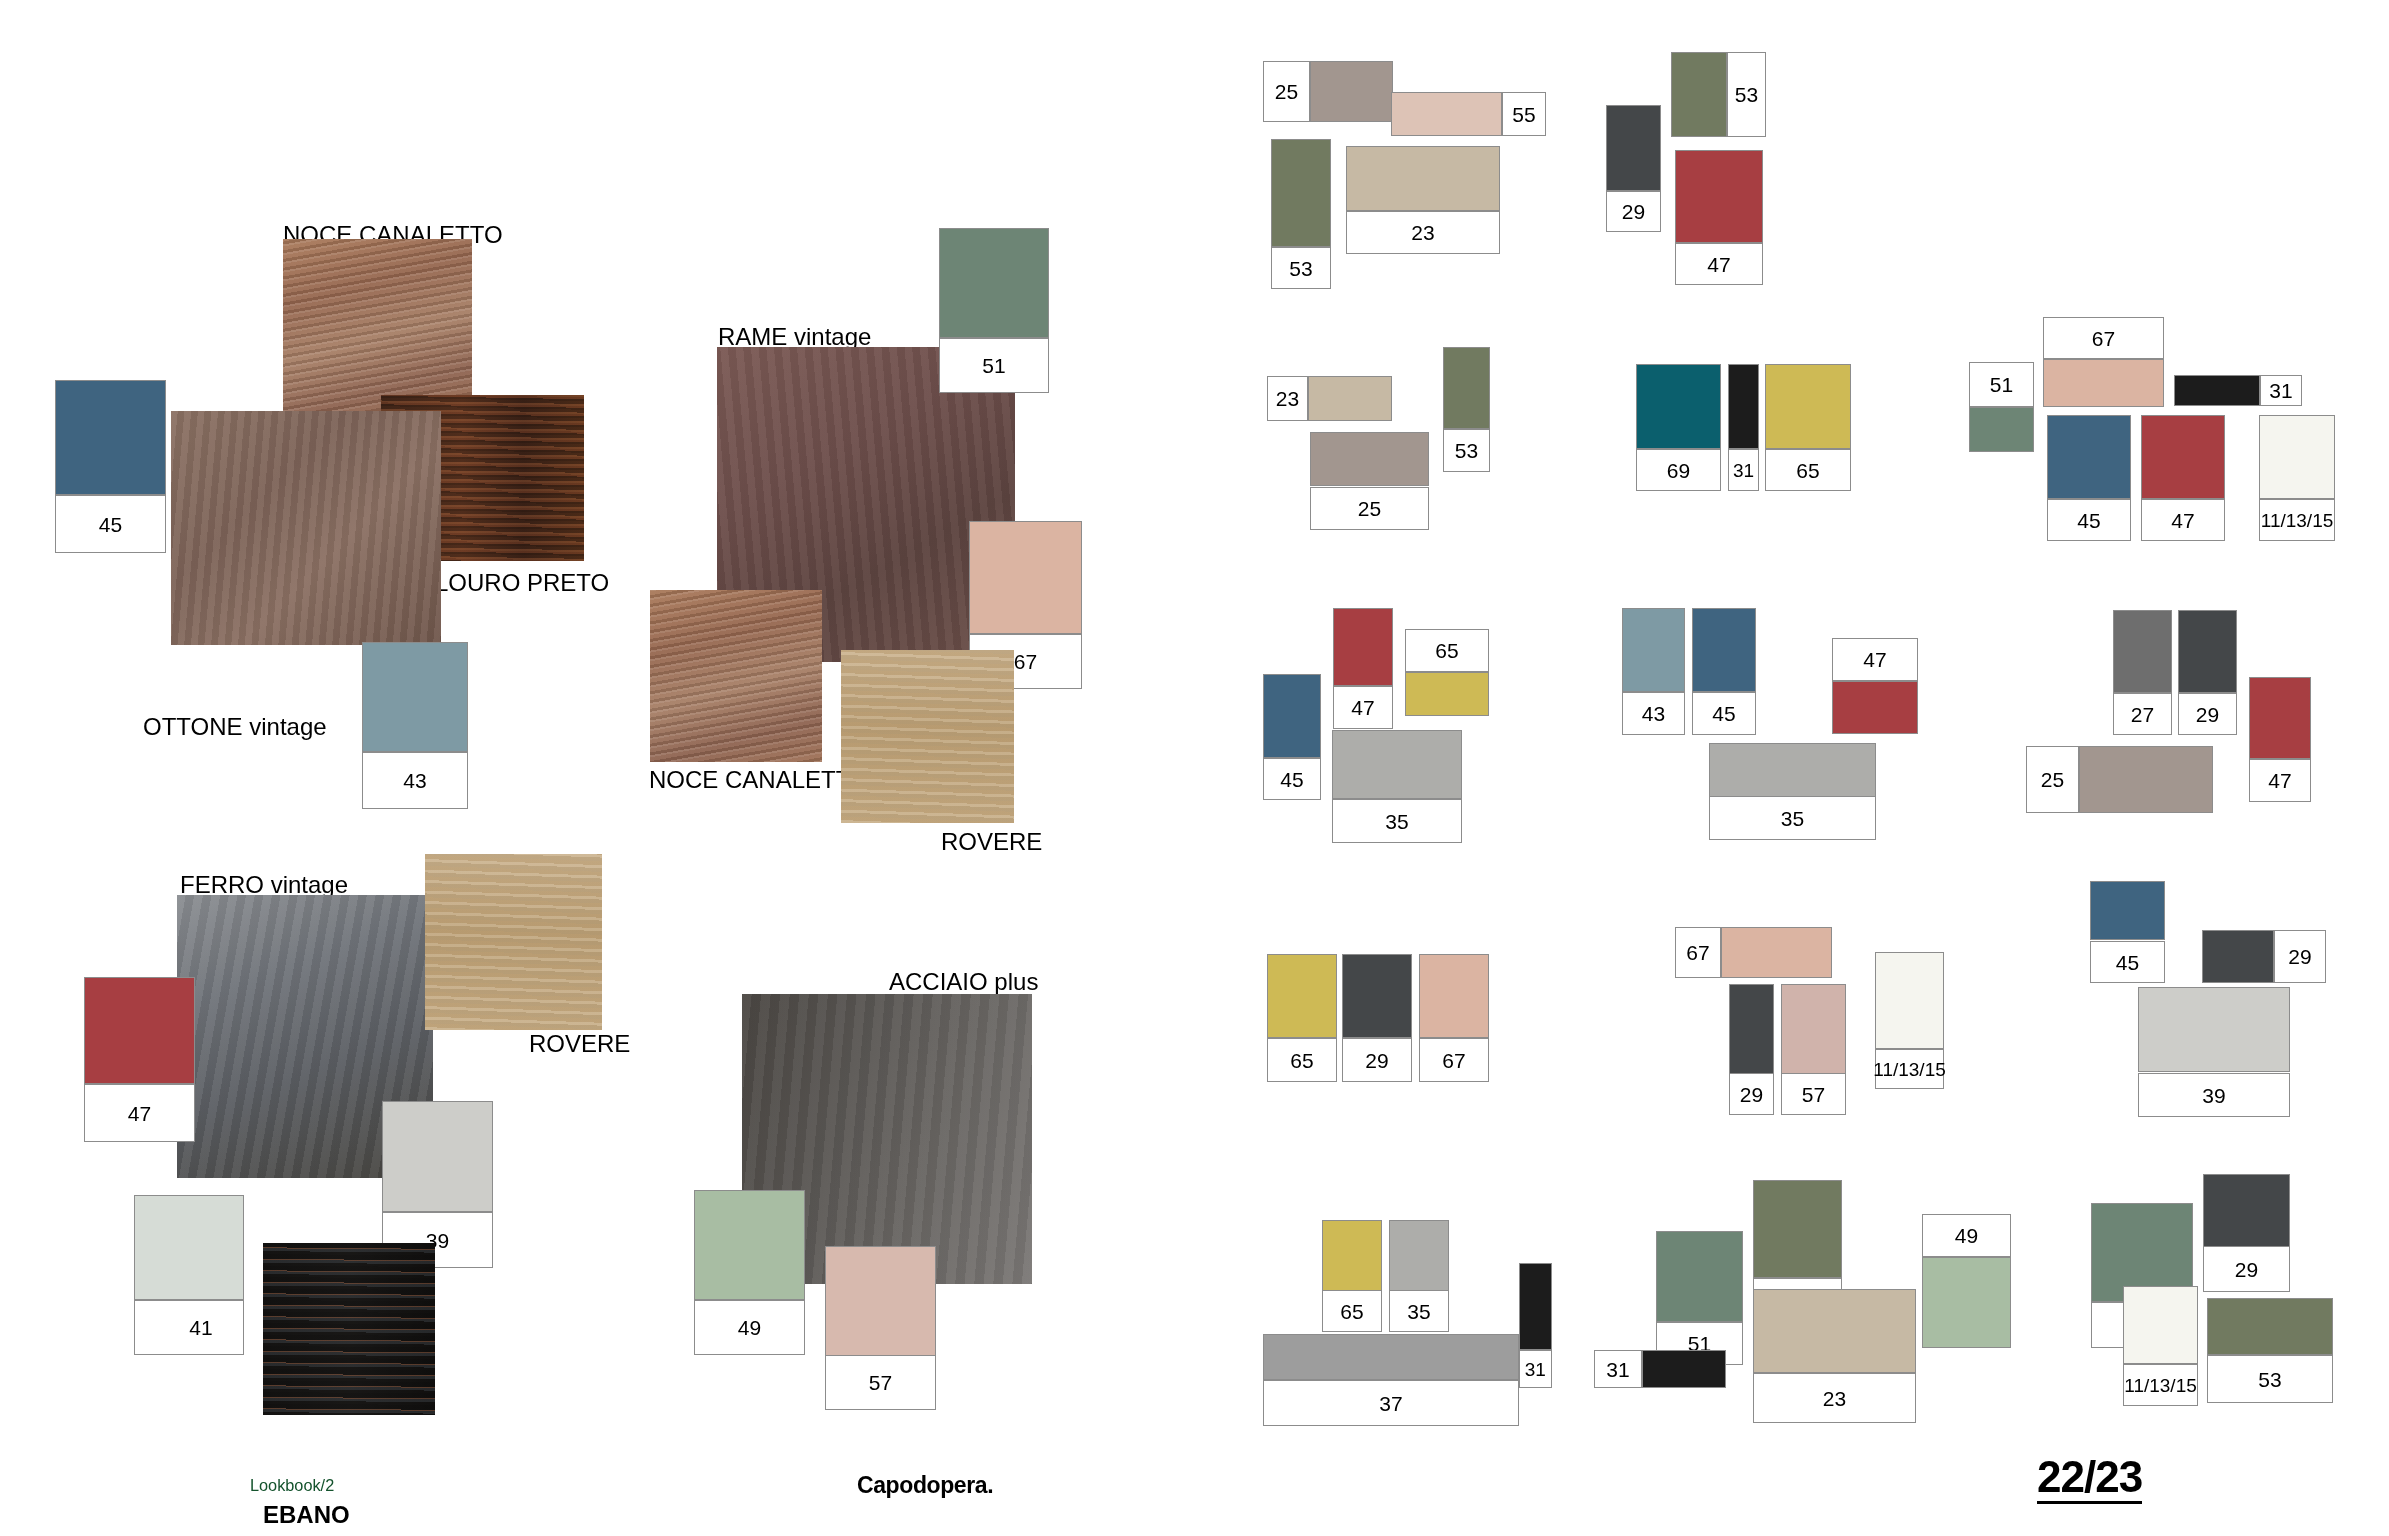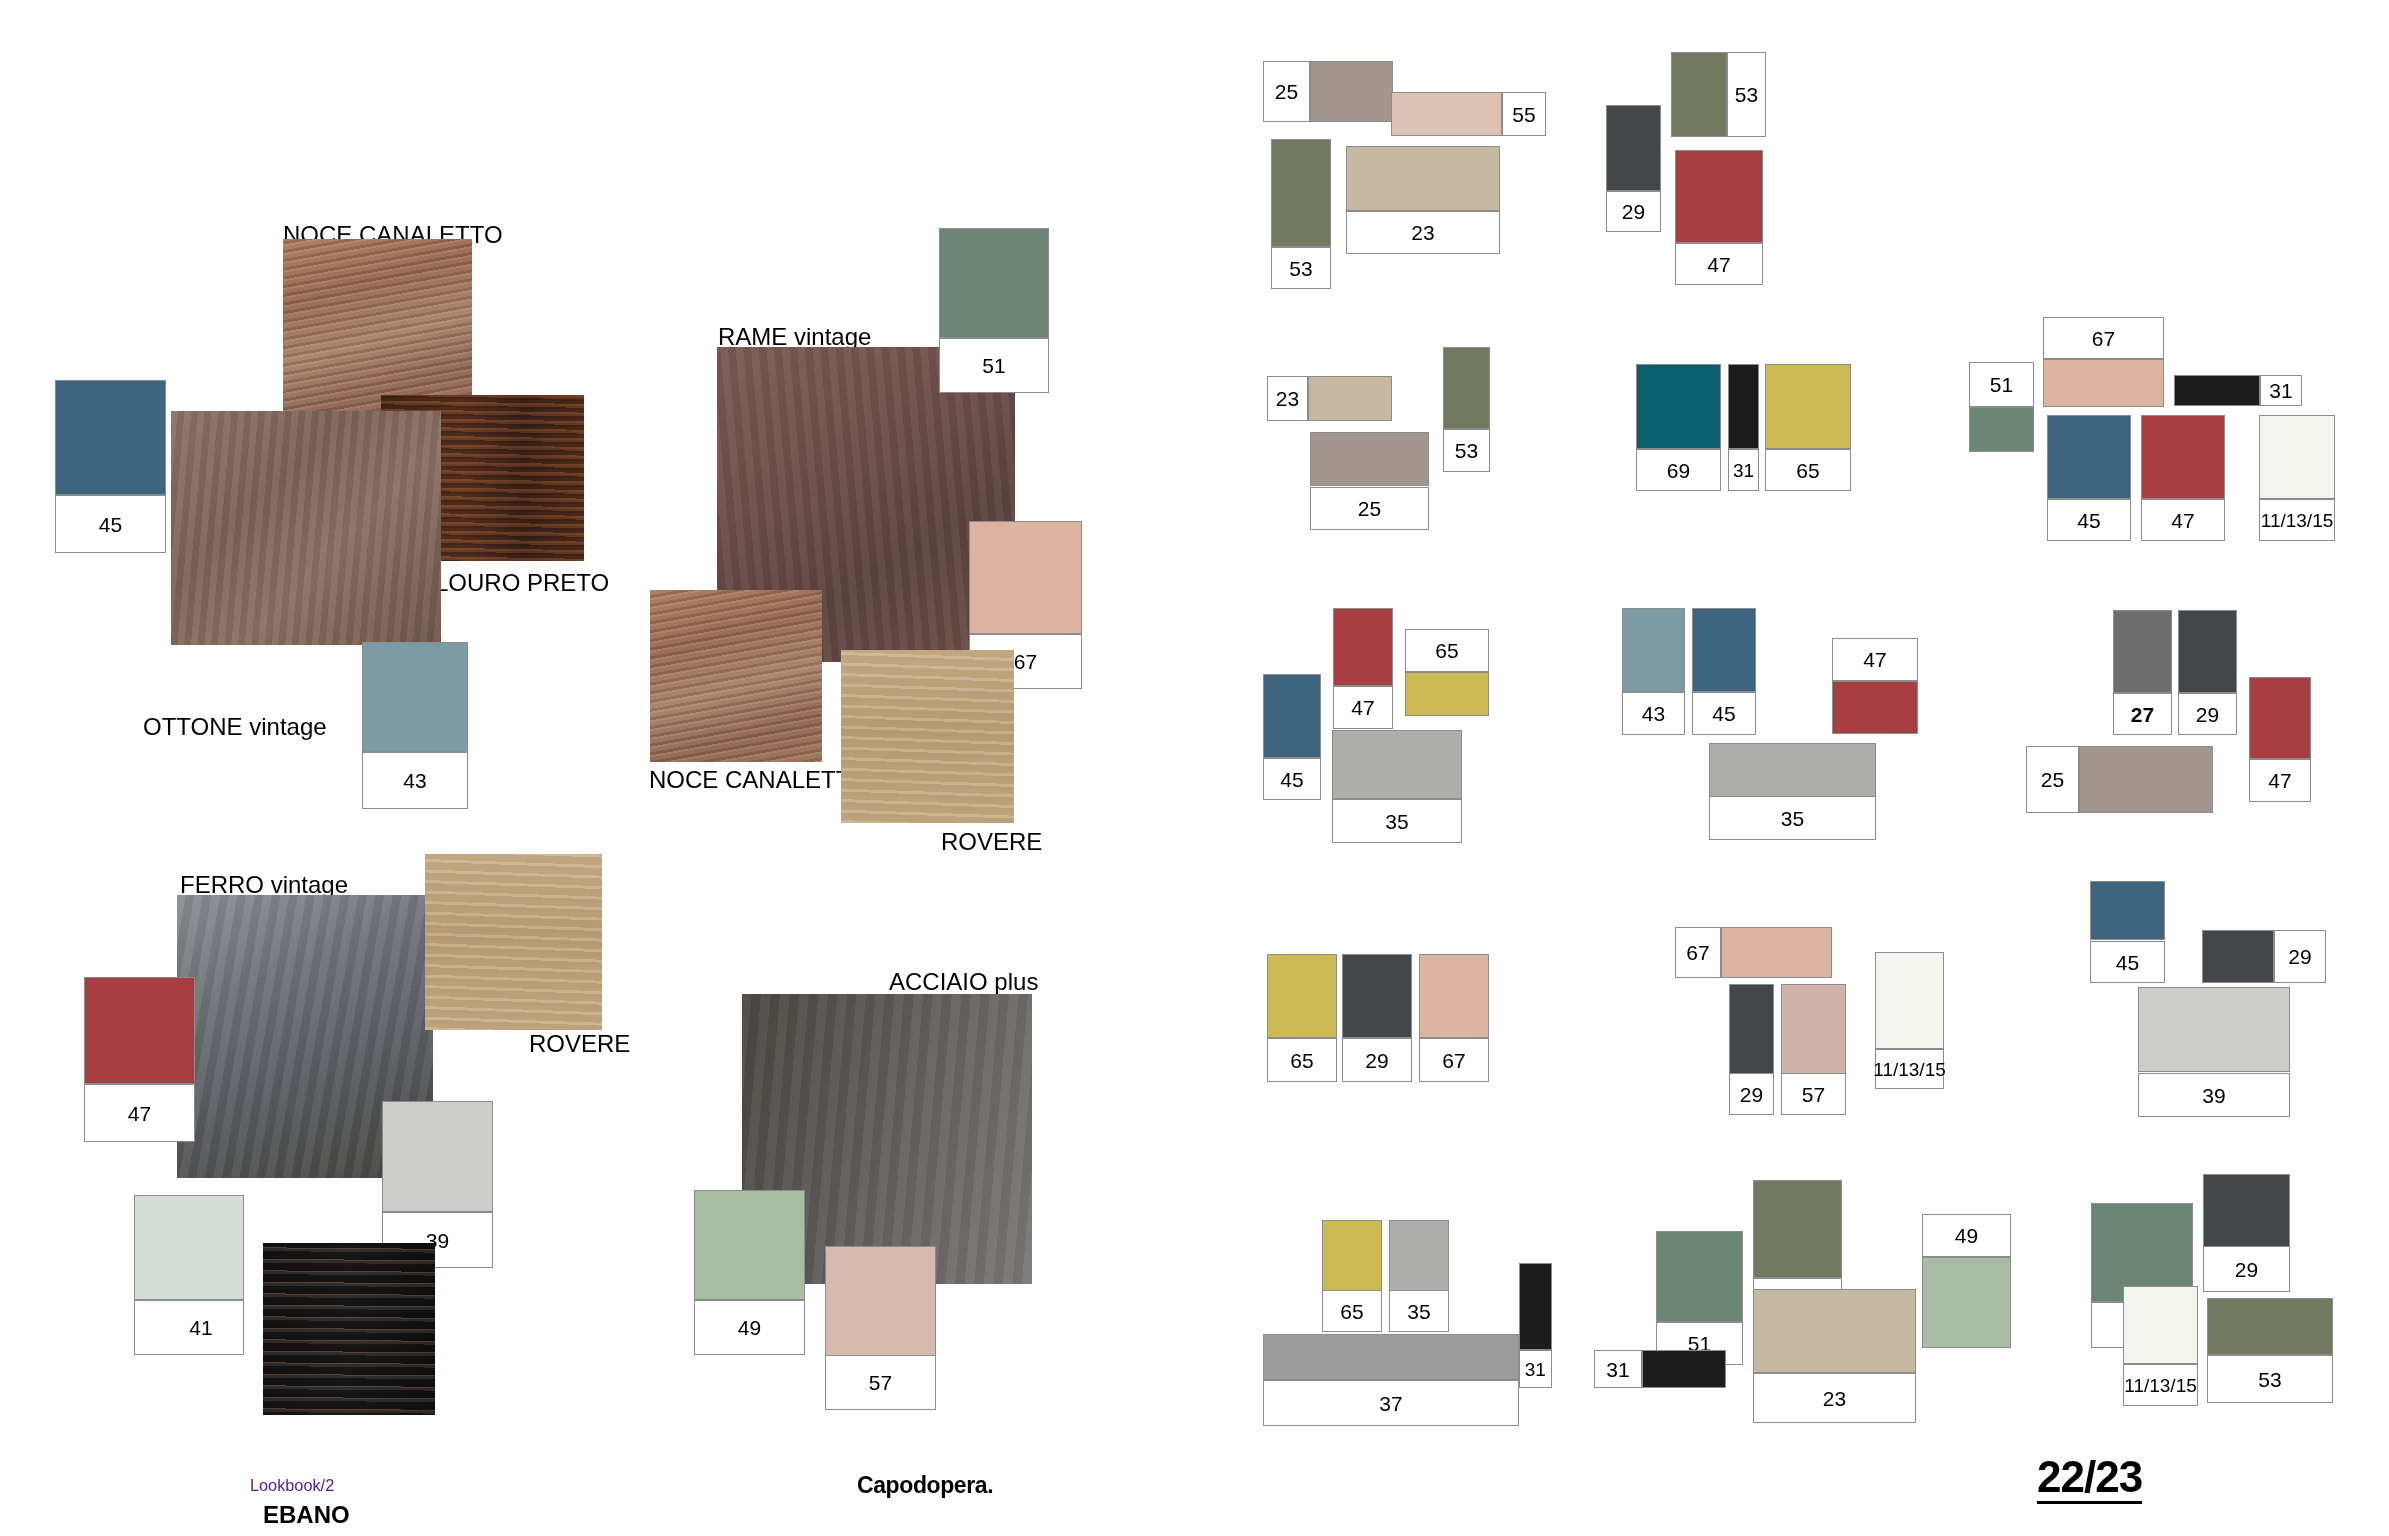--- a/index.html
+++ b/index.html
@@ -76,21 +76,21 @@
       linear-gradient(90deg,#23211f 0%,#2c2a28 50%,#1e1c1a 100%);
   }
   .tex-acciaio{
     background:
       repeating-linear-gradient(95deg, rgba(255,255,255,.045) 0 9.6px, rgba(0,0,0,.05) 9.6px 19px),
       linear-gradient(110deg,#4b4743 0%,#5a5754 35%,#6a6764 65%,#7b7876 100%);
   }
 
   
   .foot{position:absolute;color:#000;}
-  #footer-lookbook{left:250px;top:1476px;font-size:16.3px;color:#4c1d95;}
+  #footer-lookbook{left:250px;top:1476px;font-size:16.3px;color:#14532d;}
   #footer-brand{left:857px;top:1472px;font-size:23px;font-weight:bold;letter-spacing:-0.4px;}
   #footer-brand .dot{letter-spacing:0;}
   #footer-page{
     left:2037px;top:1453px;font-size:44px;font-weight:bold;
     border-bottom:3.8px solid #000;line-height:48px;letter-spacing:-1px;
   }
 </style>
 </head>
 <body>
 
@@ -245,21 +245,21 @@
 
     <div class="lbl" style="left:1832px;top:638px;width:86px;height:43px;">47</div>
     <div class="chip" style="left:1832px;top:681px;width:86px;height:53px;background:#a73e42;border:1px solid #8c8c8c;"></div>
 
     <div class="chip" style="left:1709px;top:743px;width:167px;height:54px;background:#adadaa;border:1px solid #8c8c8c;"></div>
     <div class="lbl" style="left:1709px;top:796px;width:167px;height:44px;">35</div>
   </div>
 
   <div>
     <div class="chip" style="left:2113px;top:610px;width:59px;height:83px;background:#6e6e6e;border:1px solid #8c8c8c;"></div>
-    <div class="lbl" style="left:2113px;top:693px;width:59px;height:42px;font-weight:bold;">27</div>
+    <div class="lbl" style="left:2113px;top:693px;width:59px;height:42px;">27</div>
 
     <div class="chip" style="left:2178px;top:610px;width:59px;height:83px;background:#444749;border:1px solid #8c8c8c;"></div>
     <div class="lbl" style="left:2178px;top:693px;width:59px;height:42px;">29</div>
 
     <div class="chip" style="left:2249px;top:677px;width:62px;height:82px;background:#a73e42;border:1px solid #8c8c8c;"></div>
     <div class="lbl" style="left:2249px;top:759px;width:62px;height:43px;">47</div>
 
     <div class="lbl" style="left:2026px;top:746px;width:53px;height:67px;">25</div>
     <div class="chip" style="left:2079px;top:746px;width:134px;height:67px;background:#a2968f;border:1px solid #8c8c8c;"></div>
   </div>

